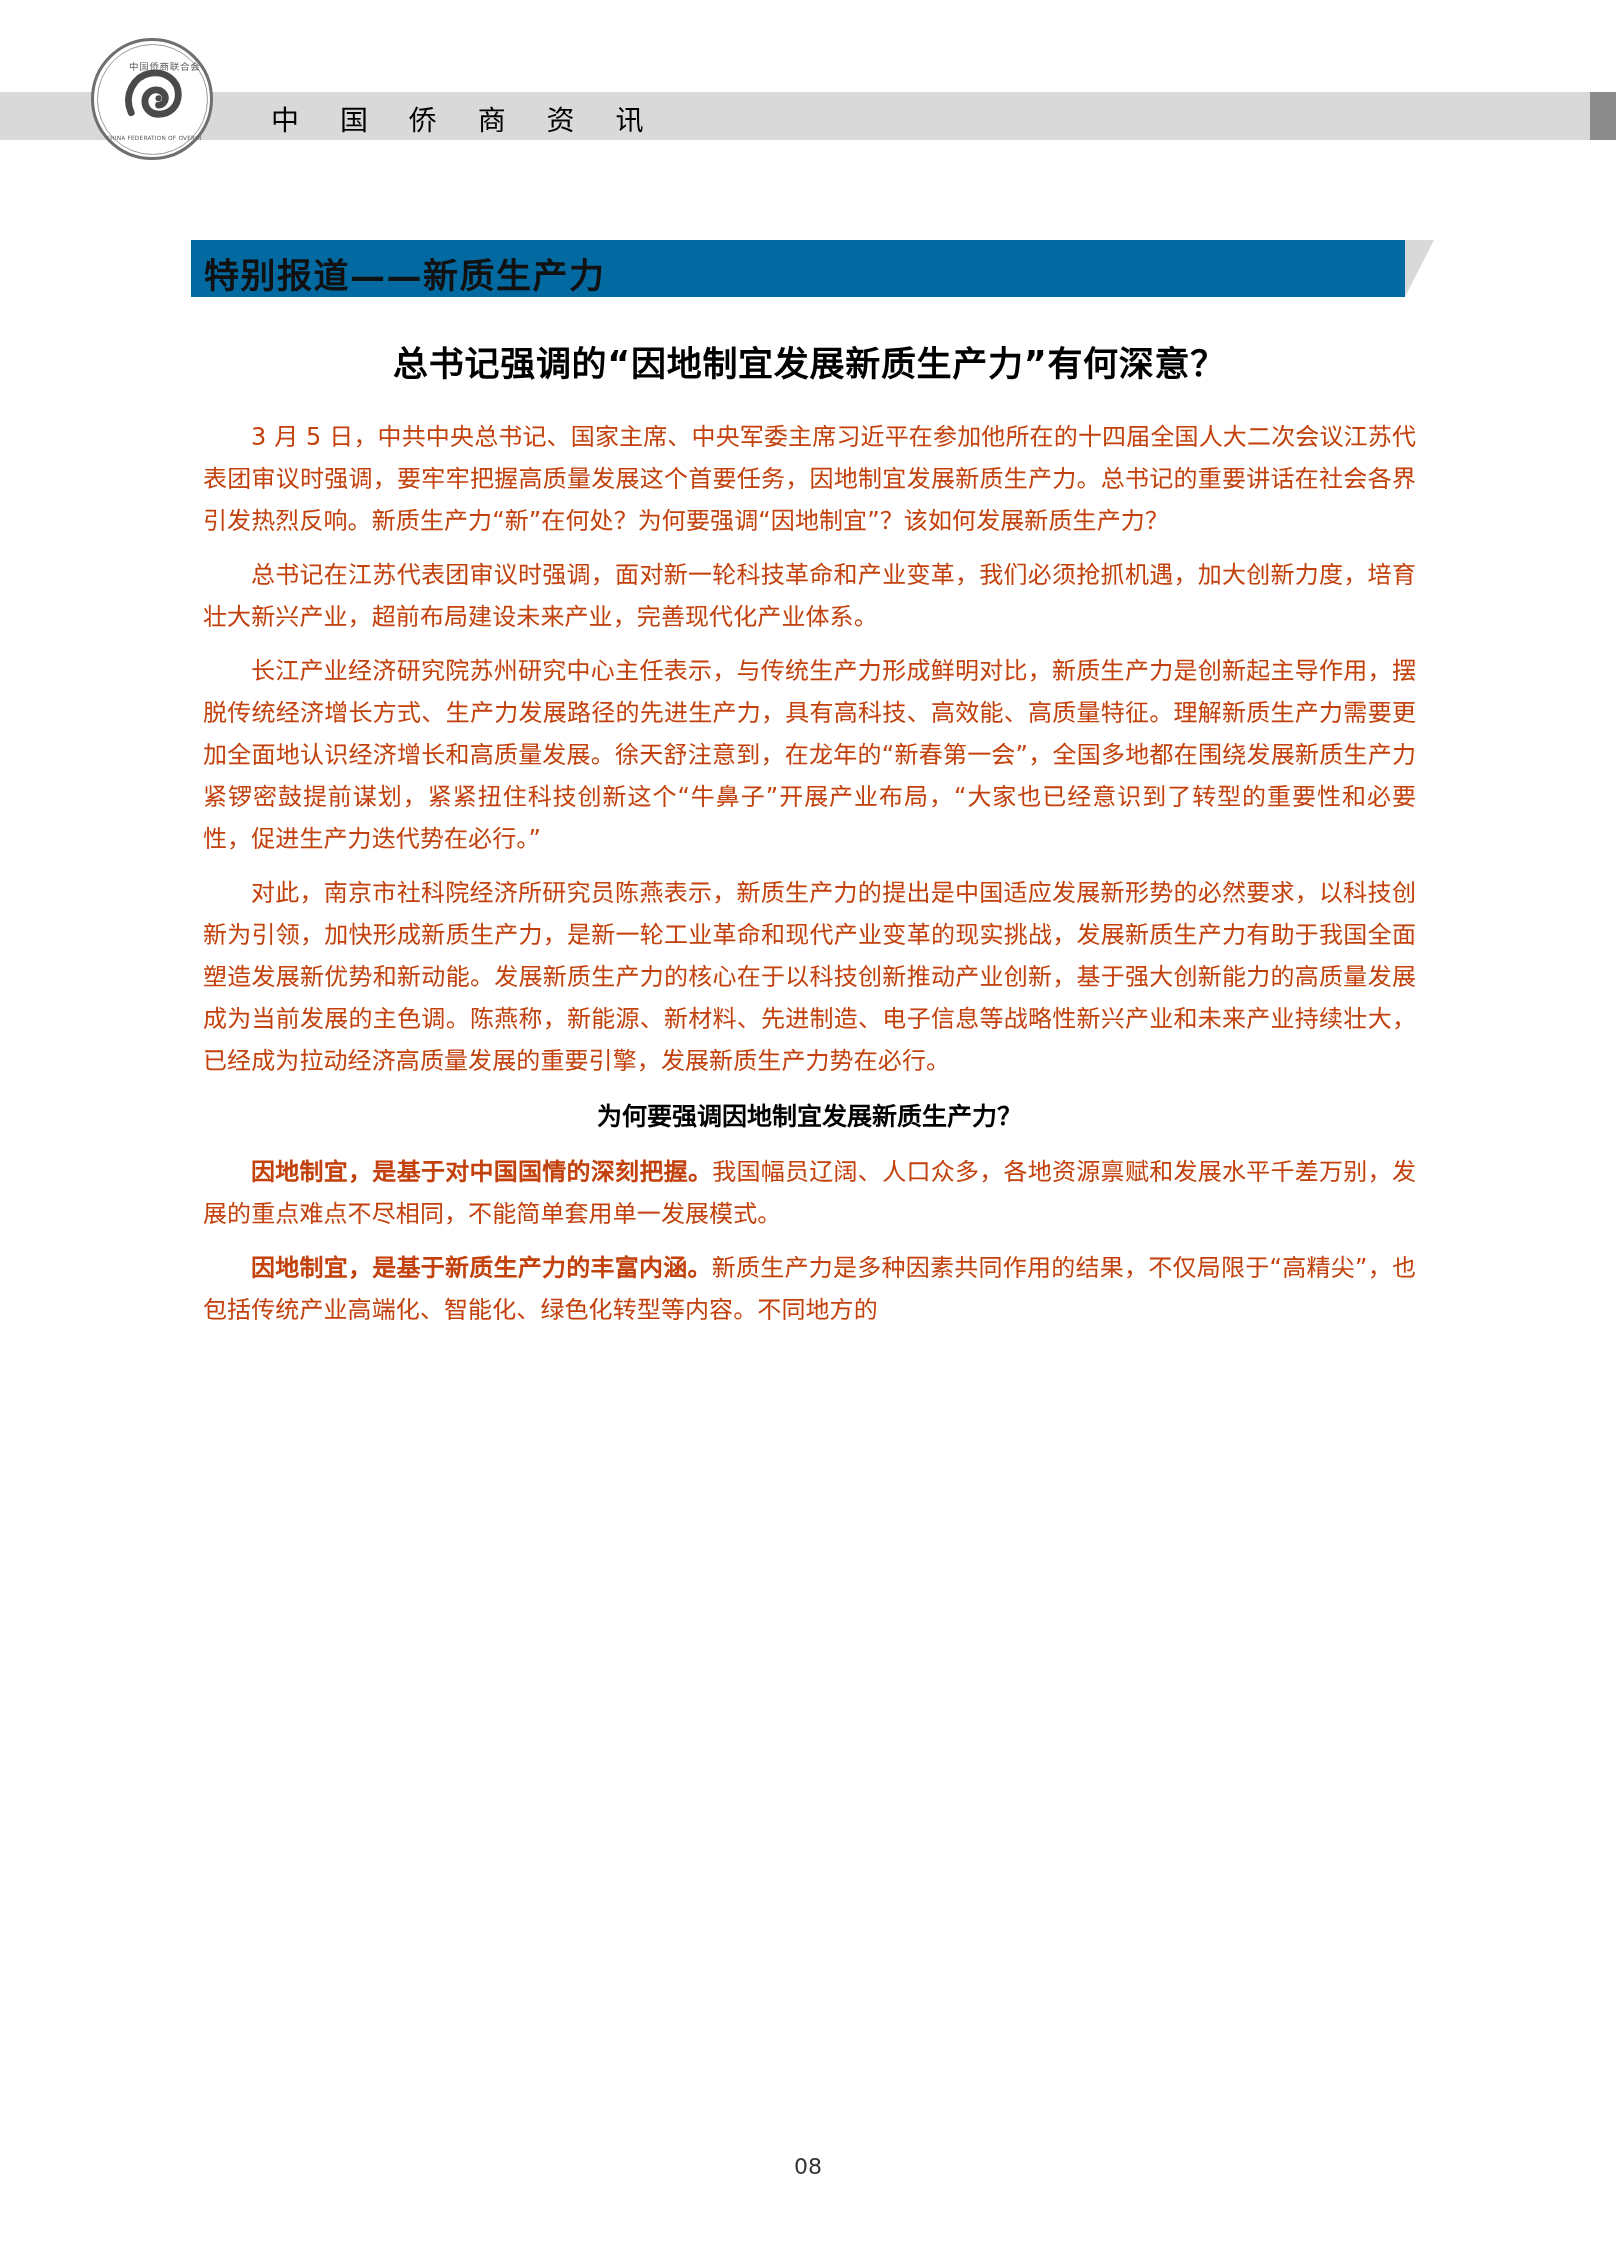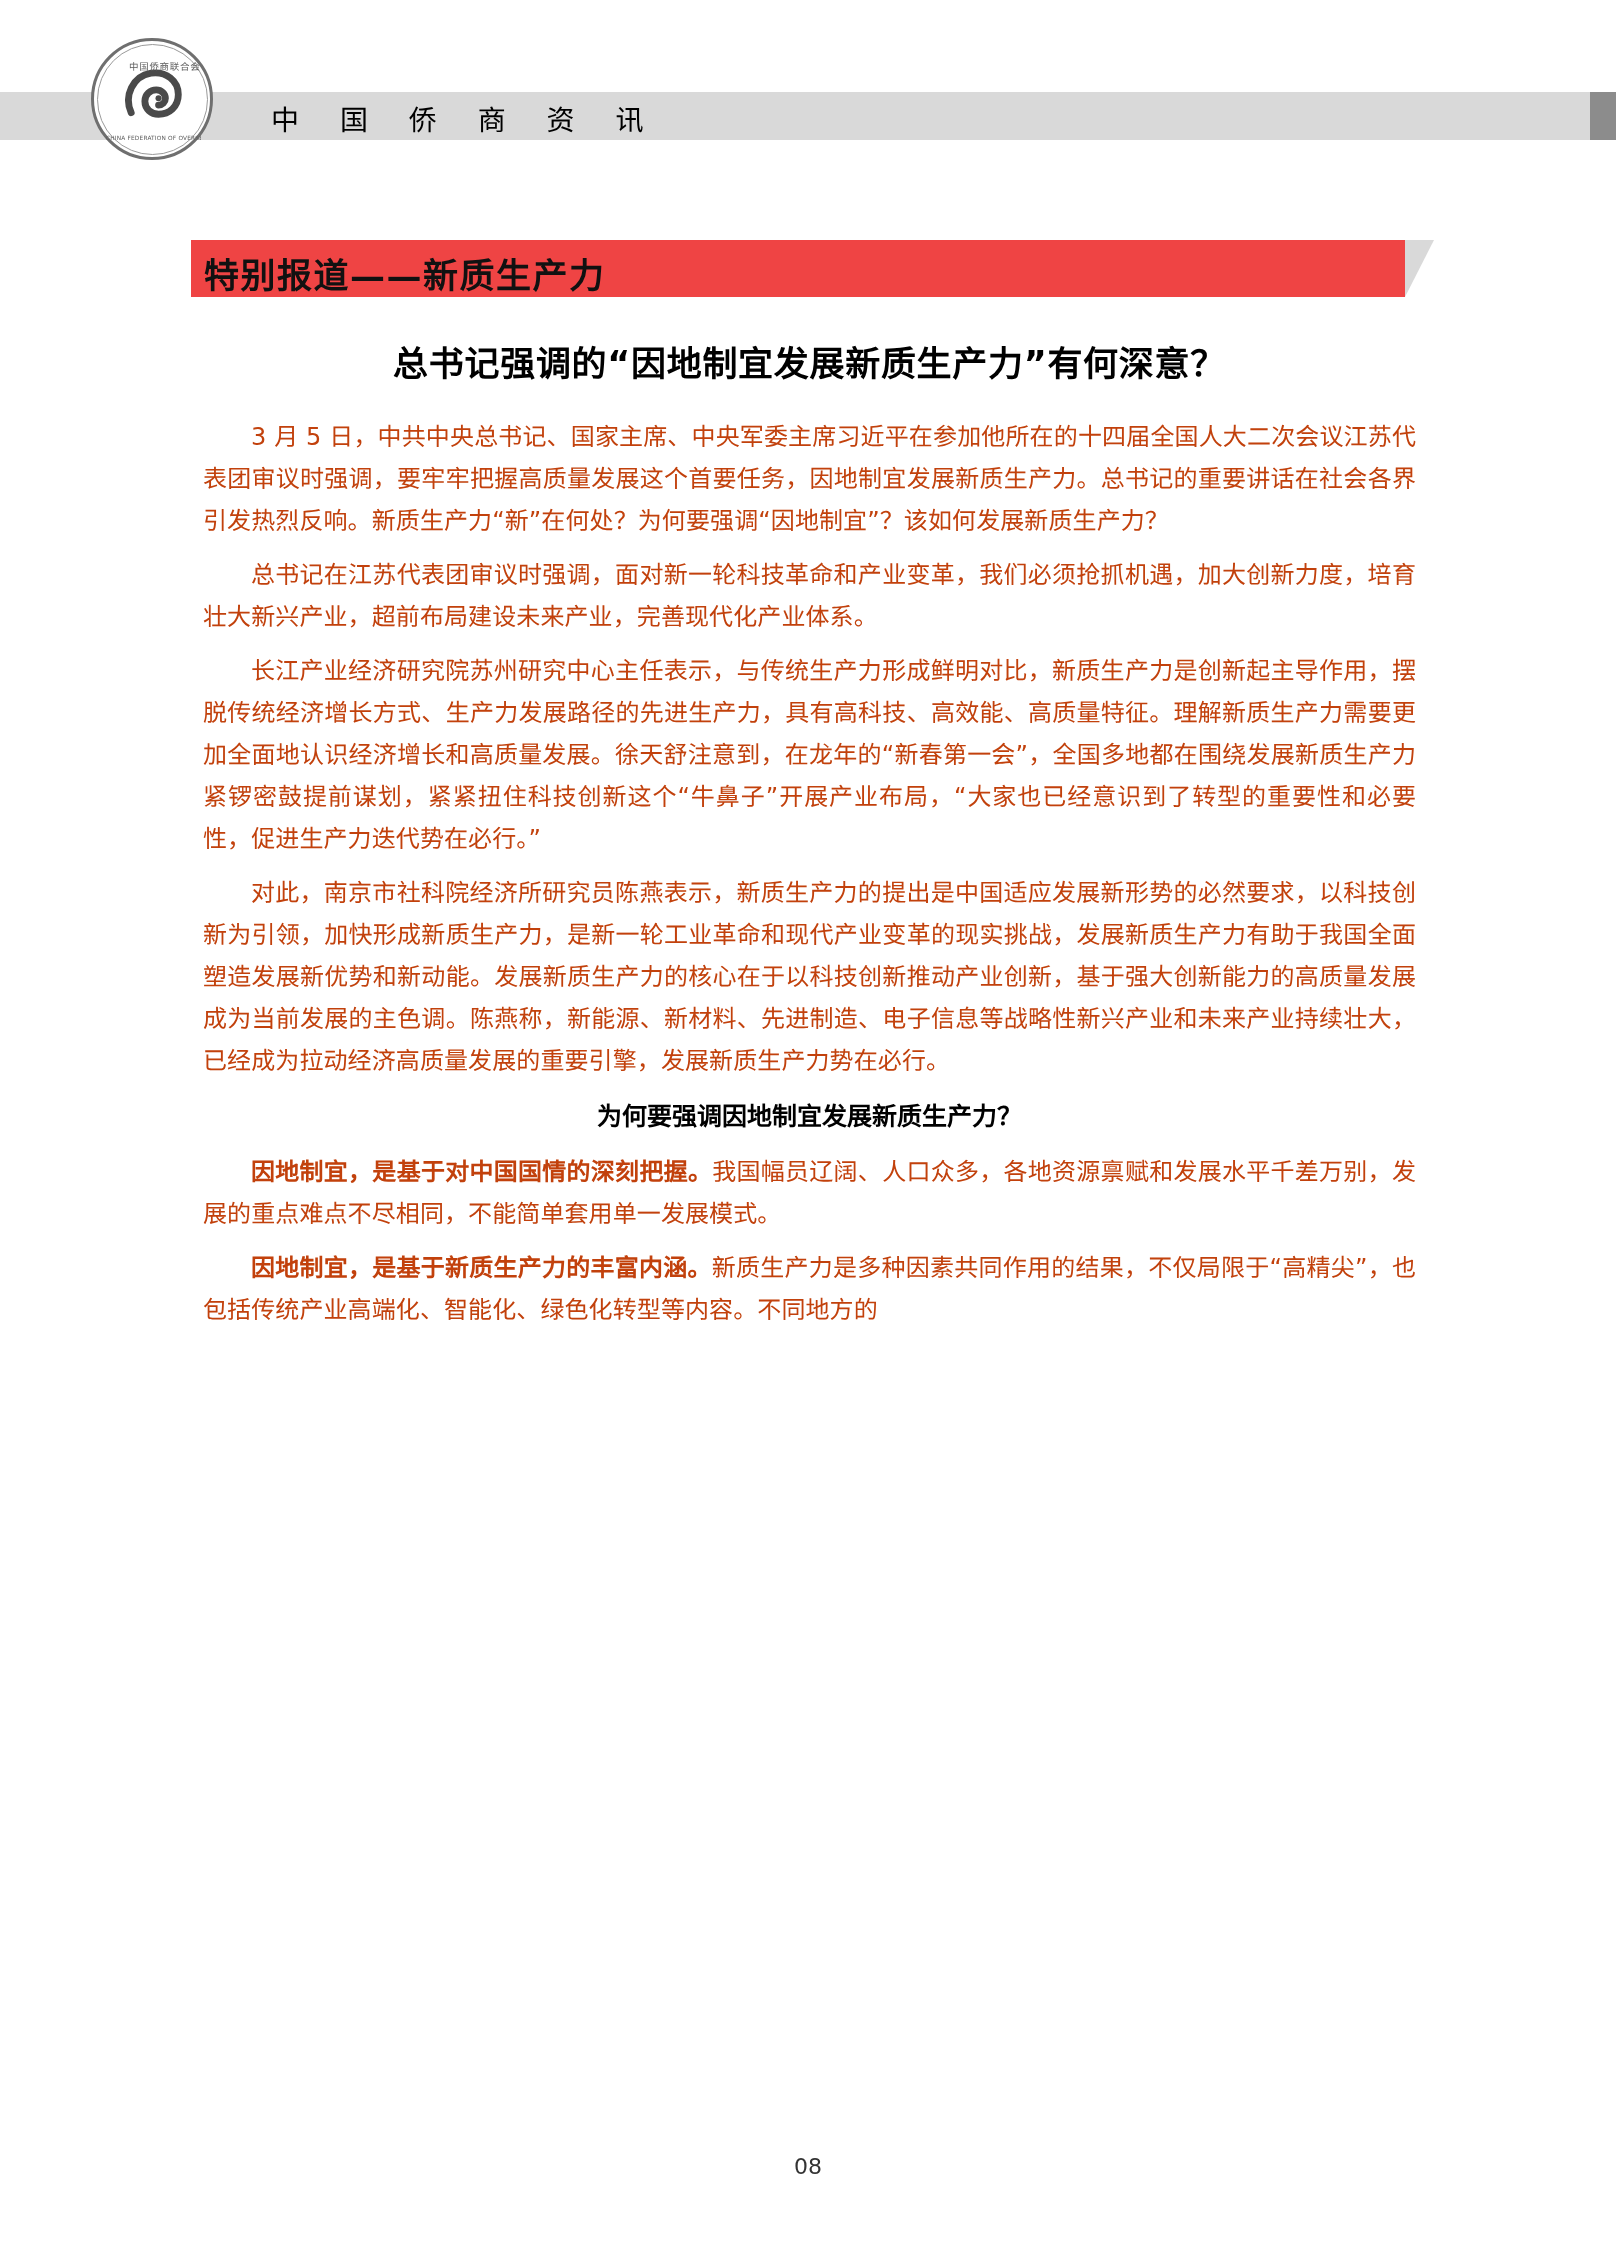--- a/index.html
+++ b/index.html
@@ -110,21 +110,21 @@
     font-weight: 500;
   }
 
   
   .section-banner {
     position: absolute;
     left: 191px;
     top: 240px;
     width: 1214px;
     height: 57px;
-    background: #ef4444;
+    background: #0369a1;
   }
   .section-banner::after {
     content: "";
     position: absolute;
     right: -29px;
     top: 0;
     width: 0;
     height: 0;
     border-top: 57px solid #d9d9d9;
     border-right: 29px solid transparent;

